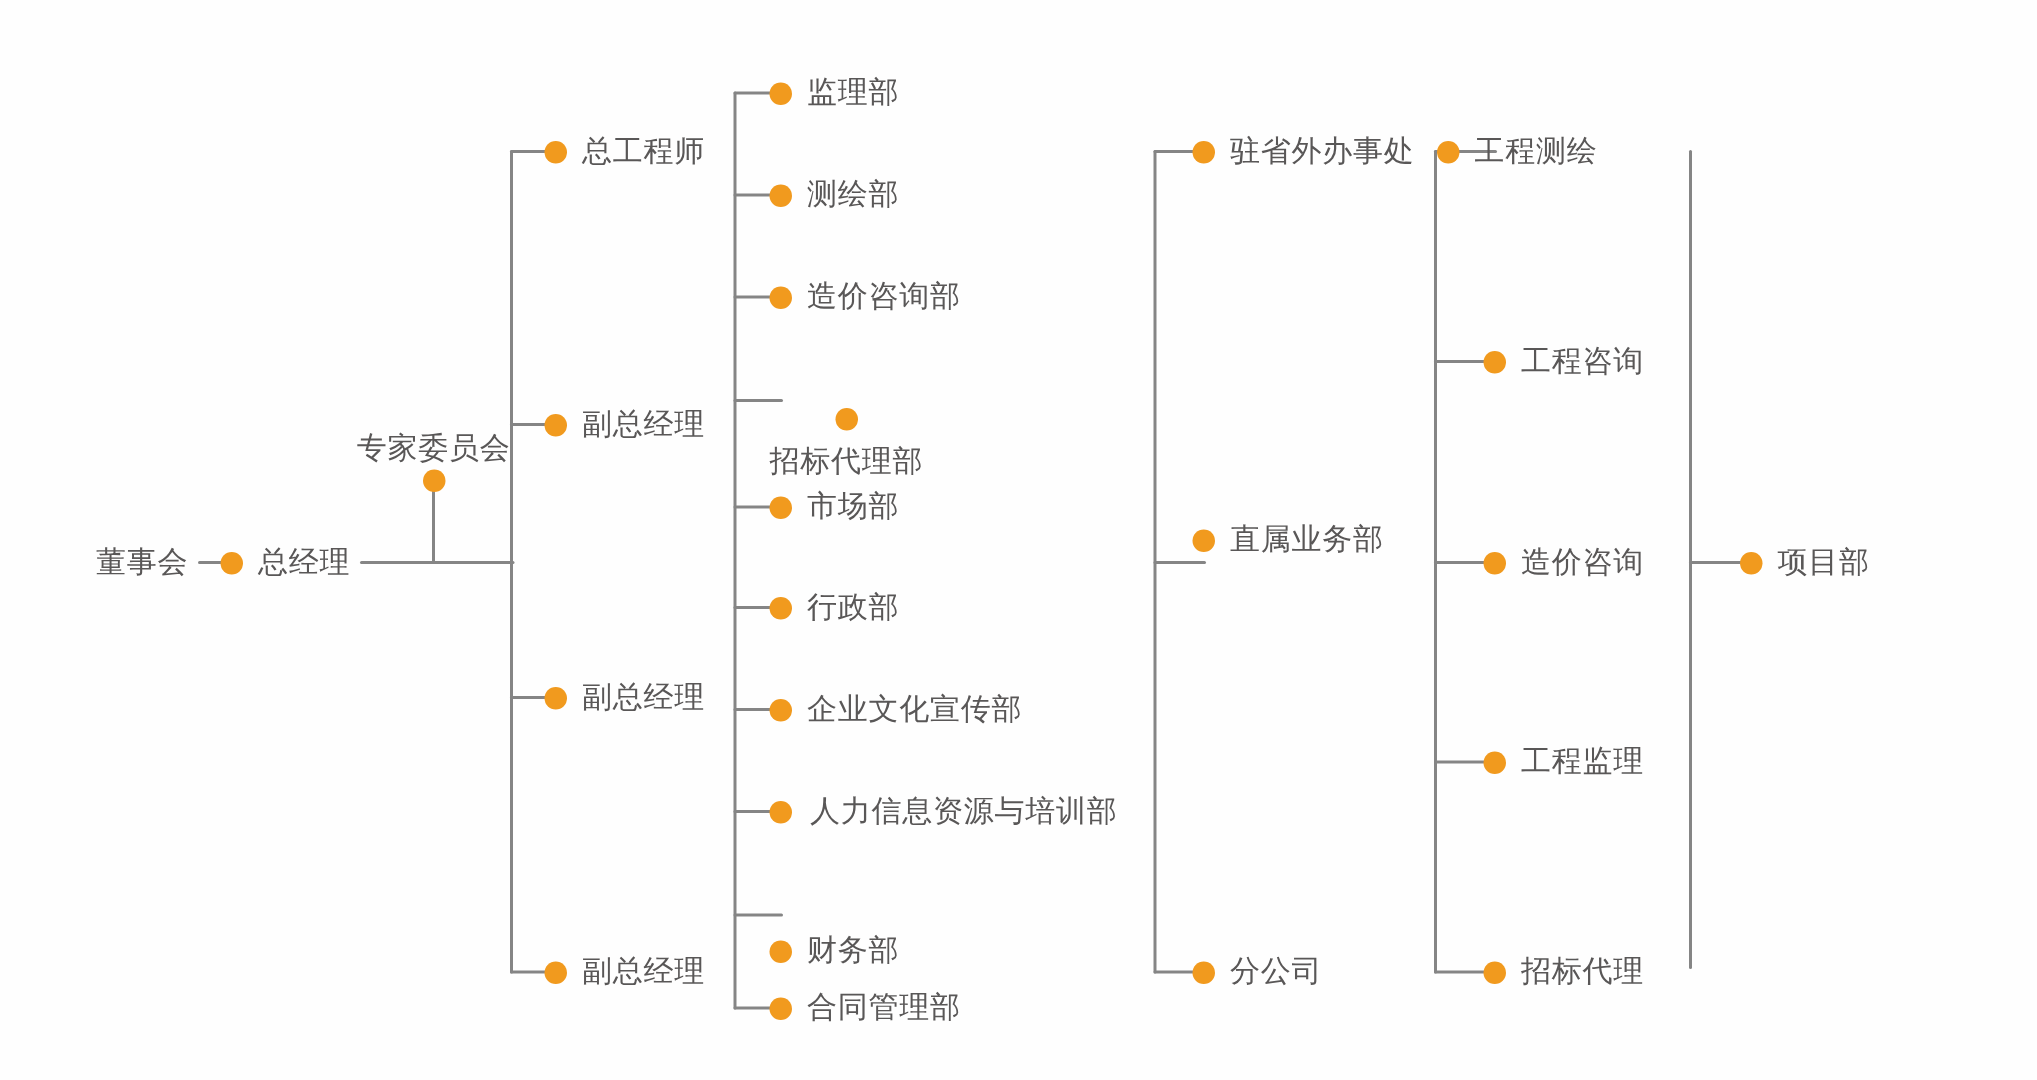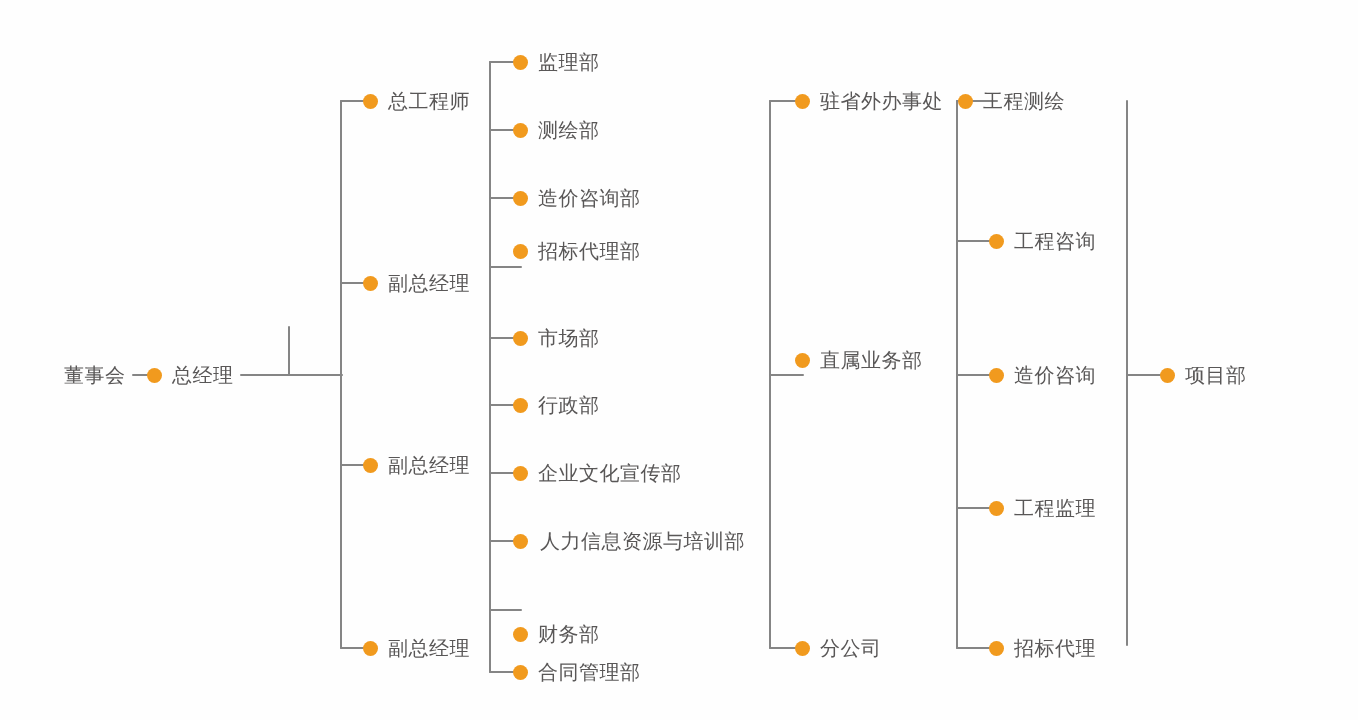--- a/index.html
+++ b/index.html
@@ -103,20 +103,24 @@
 
   <div class="node text-only" style="left:64px; top:364px;">
     <span class="label">董事会</span>
   </div>
 
   <div class="node" style="left:147px; top:364px;">
     <span class="dot"></span>
     <span class="label">总经理</span>
   </div>
 
+  <div class="node expert" style="left:239px; top:288px;">
+    <span class="label">专家委员会</span>
+    <span class="dot"></span>
+  </div>
 
   <div class="node" style="left:363px; top:90px;">
     <span class="dot"></span>
     <span class="label">总工程师</span>
   </div>
   <div class="node" style="left:363px; top:272px;">
     <span class="dot"></span>
     <span class="label">副总经理</span>
   </div>
   <div class="node" style="left:363px; top:454px;">
@@ -133,21 +137,21 @@
     <span class="label">监理部</span>
   </div>
   <div class="node" style="left:513px; top:119px;">
     <span class="dot"></span>
     <span class="label">测绘部</span>
   </div>
   <div class="node" style="left:513px; top:187px;">
     <span class="dot"></span>
     <span class="label">造价咨询部</span>
   </div>
-  <div class="node" style="left:513px; top:240px;">
+  <div class="node" style="left:513px; top:272px;flex-direction:column;">
     <span class="dot"></span>
     <span class="label">招标代理部</span>
   </div>
   <div class="node" style="left:513px; top:327px;">
     <span class="dot"></span>
     <span class="label">市场部</span>
   </div>
   <div class="node" style="left:513px; top:394px;">
     <span class="dot"></span>
     <span class="label">行政部</span>

